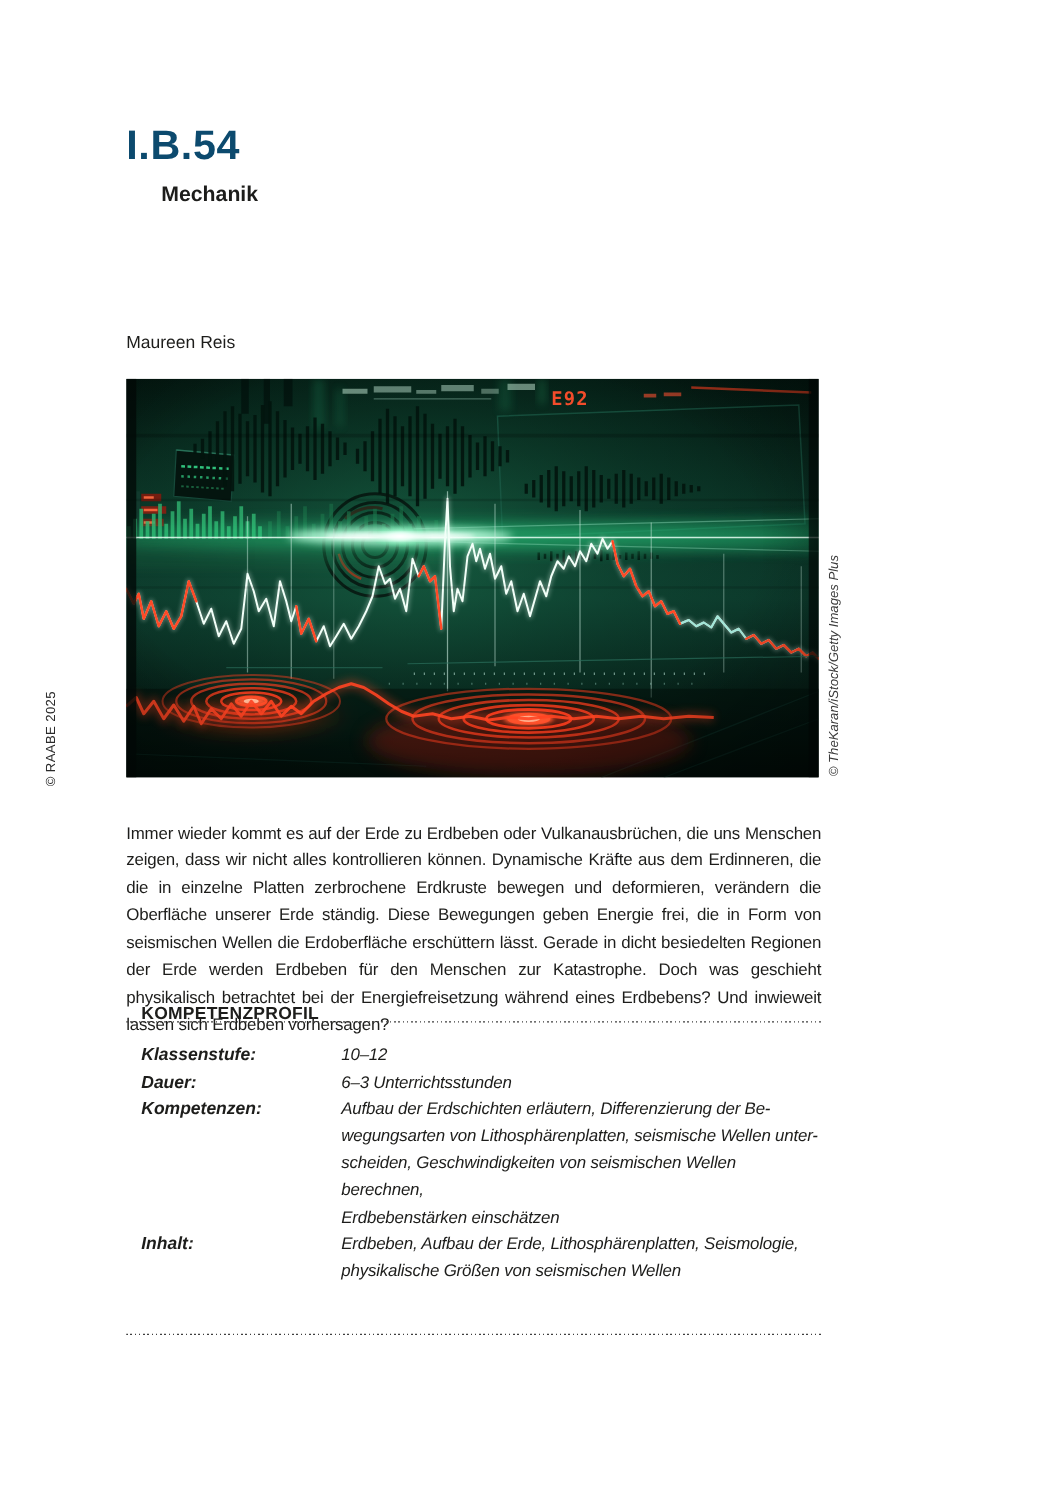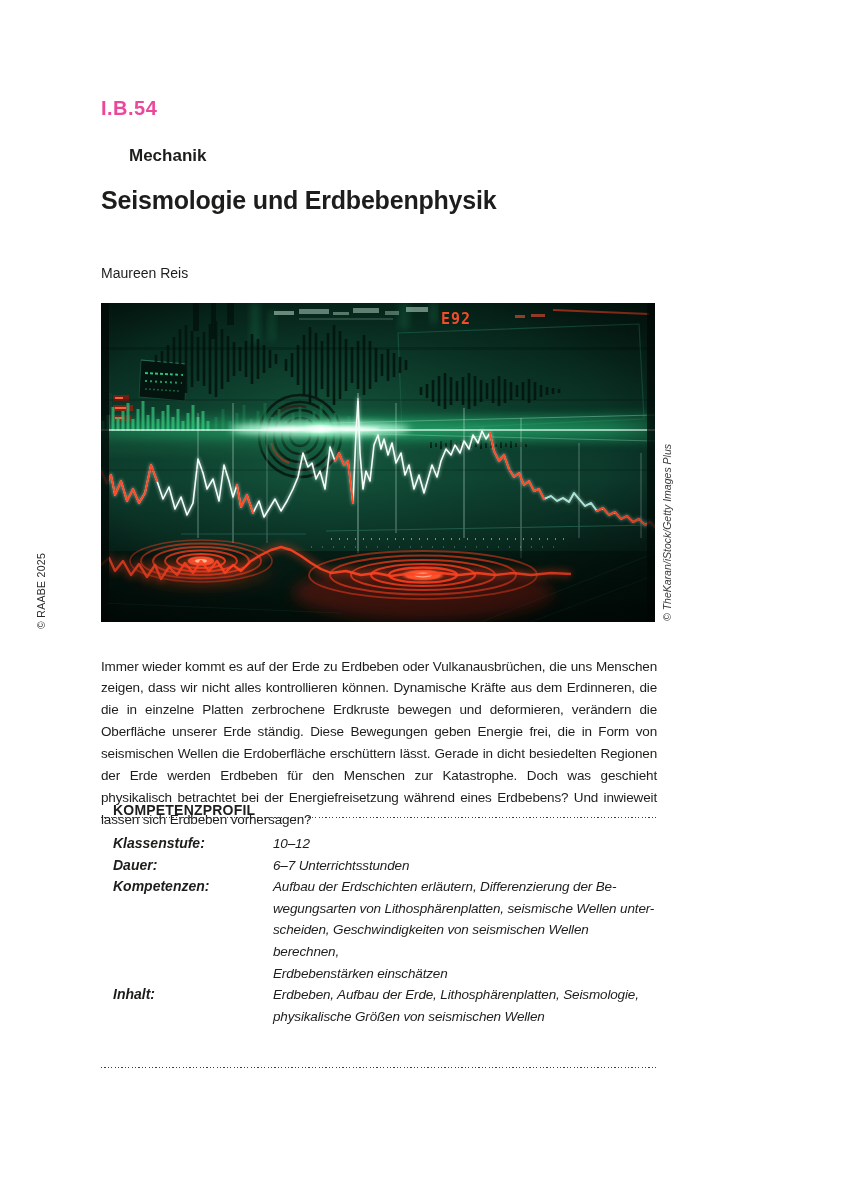--- a/index.html
+++ b/index.html
@@ -1,18 +1,18 @@
 <!DOCTYPE html>
 <html><head>
 <meta charset="utf-8">
 <style>
   html,body{margin:0;padding:0;background:#ffffff;}
   .page{position:relative;width:848px;height:1200px;background:#ffffff;
         font-family:"Liberation Sans",sans-serif;color:#1d1d1b;overflow:hidden;}
-  .code{position:absolute;left:101px;top:97px;font-size:20px;font-weight:700;color:#ec4899;letter-spacing:.5px;}
+  .code{position:absolute;left:101px;top:97px;font-size:33px;font-weight:700;color:#0c4a6e;letter-spacing:.5px;}
   .category{position:absolute;left:101px;top:146px;font-size:17px;font-weight:700;margin-left:28px;}
   .title{position:absolute;left:101px;top:186px;font-size:25px;font-weight:700;letter-spacing:-.2px;}
   .author{position:absolute;left:101px;top:265px;font-size:14px;}
   .hero{position:absolute;left:101px;top:303px;width:554px;height:319px;}
   .hero svg{display:block;}
   .credit{position:absolute;left:661px;top:621px;transform:rotate(-90deg);transform-origin:0 0;
           font-size:10.5px;font-style:italic;color:#3a3a3a;white-space:nowrap;}
   .copyright{position:absolute;left:35px;top:629px;transform:rotate(-90deg);transform-origin:0 0;
           font-size:10.5px;color:#2a2a2a;white-space:nowrap;letter-spacing:.3px;}
   .intro{position:absolute;left:101px;top:642px;width:556px;font-size:13.5px;letter-spacing:-.15px;
@@ -28,21 +28,20 @@
   .plabel{font-weight:700;font-size:14px;line-height:21.6px;}
   .pvalue{font-size:13.5px;line-height:21.6px;letter-spacing:-.15px;white-space:pre-line;}
 </style>
 </head>
 <body>
 
 <div class="page">
 
   <div class="code">I.B.54</div>
   <div class="category">Mechanik</div>
-  <div class="title">Seismologie und Erdbebenphysik</div>
   <div class="author">Maureen Reis</div>
   <div class="copyright">© RAABE 2025</div>
 
   <div class="hero">
     <svg width="554" height="319" viewBox="0 0 554 319" xmlns="http://www.w3.org/2000/svg">
       <defs>
         <linearGradient id="bg" x1="0" y1="0" x2="0" y2="1">
           <stop offset="0" stop-color="#031710"></stop>
           <stop offset="0.35" stop-color="#0b3527"></stop>
           <stop offset="0.55" stop-color="#0d3d2e"></stop>
@@ -232,21 +231,21 @@
   <div class="rule rule-top"></div>
 
   <div class="profile">
     <div class="profile-heading">KOMPETENZPROFIL</div>
     <div class="prow">
       <div class="plabel">Klassenstufe:</div>
       <div class="pvalue">10–12</div>
     </div>
     <div class="prow">
       <div class="plabel">Dauer:</div>
-      <div class="pvalue">6–7 Unterrichtsstunden</div>
+      <div class="pvalue">6–3 Unterrichtsstunden</div>
     </div>
     <div class="prow">
       <div class="plabel">Kompetenzen:</div>
       <div class="pvalue">Aufbau der Erdschichten erläutern, Differenzierung der Be-
 wegungsarten von Lithosphärenplatten, seismische Wellen unter-
 scheiden, Geschwindigkeiten von seismischen Wellen berechnen,
 Erdbebenstärken einschätzen</div>
     </div>
     <div class="prow">
       <div class="plabel">Inhalt:</div>

